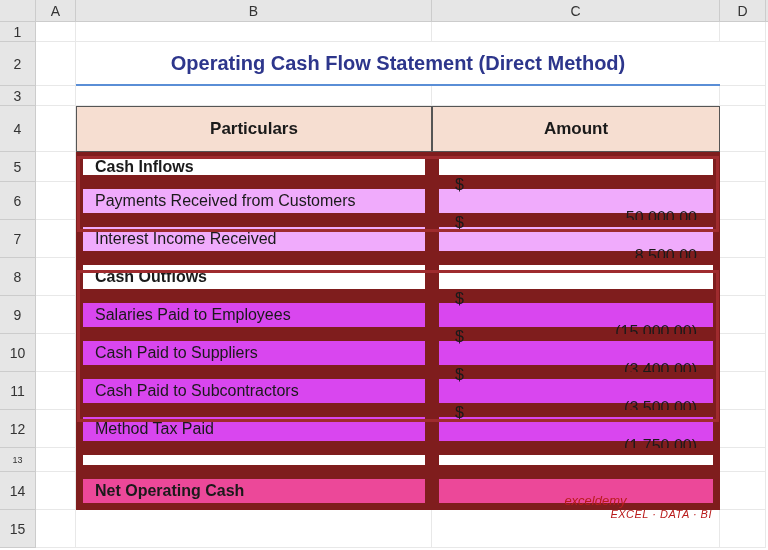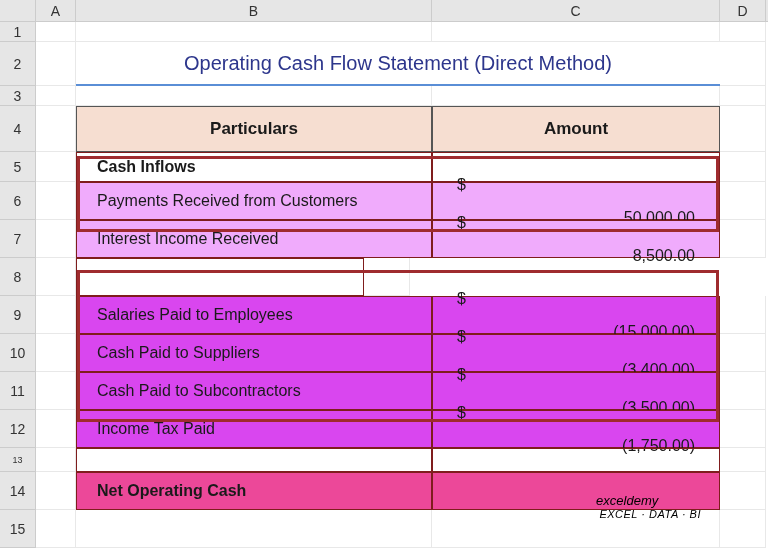--- a/index.html
+++ b/index.html
@@ -56,48 +56,48 @@
     color: #333;
     display: flex;
     align-items: center;
     justify-content: center;
   }
   .cell {
     border-right: 1px solid #e8e8e8;
     border-bottom: 1px solid #e8e8e8;
     display: flex;
     align-items: center;
-    padding: 0 20px;
+    padding: 0 12px;
     font-size: 16px;
     color: #1a1a1a;
   }
   .cell.col-A { width: 40px; padding: 0; }
   .cell.col-B { width: 356px; }
   .cell.col-C { width: 288px; }
   .cell.col-D { width: 46px; padding: 0; }
 
   .title-merged {
     width: 644px;
     display: flex;
     align-items: center;
     justify-content: center;
     font-size: 20px;
-    font-weight: 400;
+    font-weight: 700;
     color: #2d368c;
     border-bottom: 2.5px solid #5a8ed6;
   }
   .header-cell {
     background: #f6ded1;
     font-weight: bold;
     font-size: 17px;
     justify-content: center;
     border: 1px solid #555;
   }
   .bold { font-weight: bold; }
-  .tbl-border { border: 1px solid #7f1d1d; }
+  .tbl-border { border: 7px solid #7f1d1d; }
   .inflow { background: #f0abfc; }
   .outflow { background: #d946ef; }
   .netrow { background: #ec4899; }
 
   .amount {
     display: flex;
     justify-content: space-between;
     width: 100%;
   }
   .amount .sym { padding-left: 4px; }
@@ -106,26 +106,26 @@
   .redbox {
     position: absolute;
     border: 3px solid #9f2b2e;
     pointer-events: none;
   }
   .redbox1 { left: 77px; top: 156px; width: 642px; height: 76px; }
   .redbox2 { left: 77px; top: 270px; width: 642px; height: 152px; }
 
   .watermark {
     position: absolute;
-    right: 67px;
+    right: 56px;
     bottom: 30px;
     font-size: 13px;
-    color: #000000;
+    color: #b91c1c;
     font-style: italic;
-    text-align: center;
+    text-align: left;
     line-height: 1.1;
   }
   .watermark .sm { font-size: 11px; letter-spacing: 0.5px; display: block; margin-left: 46px; }
 </style>
 </head>
 <body>
 
 <div class="sheet">
 
   <div class="col-headers">
@@ -197,20 +197,21 @@
           <span class="sym">$</span>
           <span class="val">8,500.00</span>
         </span>
     </div>
     <div class="cell col-D"></div>
   </div>
 
   <div class="row">
     <div class="row-h">8</div>
     <div class="cell col-A"></div>
+    <div class="cell col-B bold tbl-border">Cash Outflows</div>
     <div class="cell col-C tbl-border"></div>
     <div class="cell col-D"></div>
   </div>
 
   <div class="row">
     <div class="row-h">9</div>
     <div class="cell col-A"></div>
     <div class="cell col-B tbl-border outflow">Salaries Paid to Employees</div>
     <div class="cell col-C tbl-border outflow">
       <span class="amount">
@@ -243,21 +244,21 @@
           <span class="sym">$</span>
           <span class="val">(3,500.00)</span>
         </span>
     </div>
     <div class="cell col-D"></div>
   </div>
 
   <div class="row">
     <div class="row-h">12</div>
     <div class="cell col-A"></div>
-    <div class="cell col-B tbl-border outflow">Income Tax Paid</div>
+    <div class="cell col-B tbl-border outflow">Method Tax Paid</div>
     <div class="cell col-C tbl-border outflow">
       <span class="amount">
           <span class="sym">$</span>
           <span class="val">(1,750.00)</span>
         </span>
     </div>
     <div class="cell col-D"></div>
   </div>
 
   <div class="row xshort">

